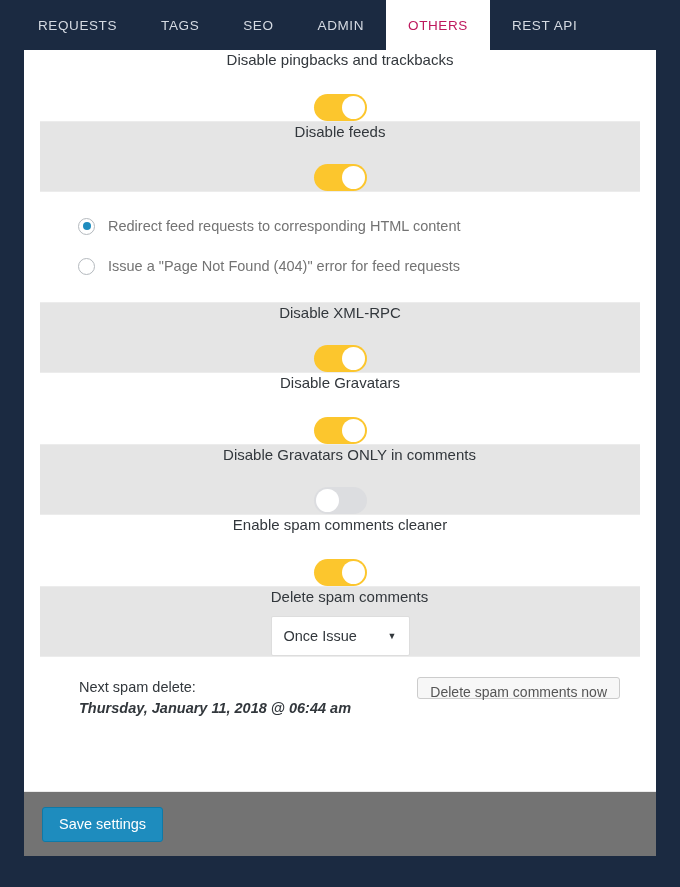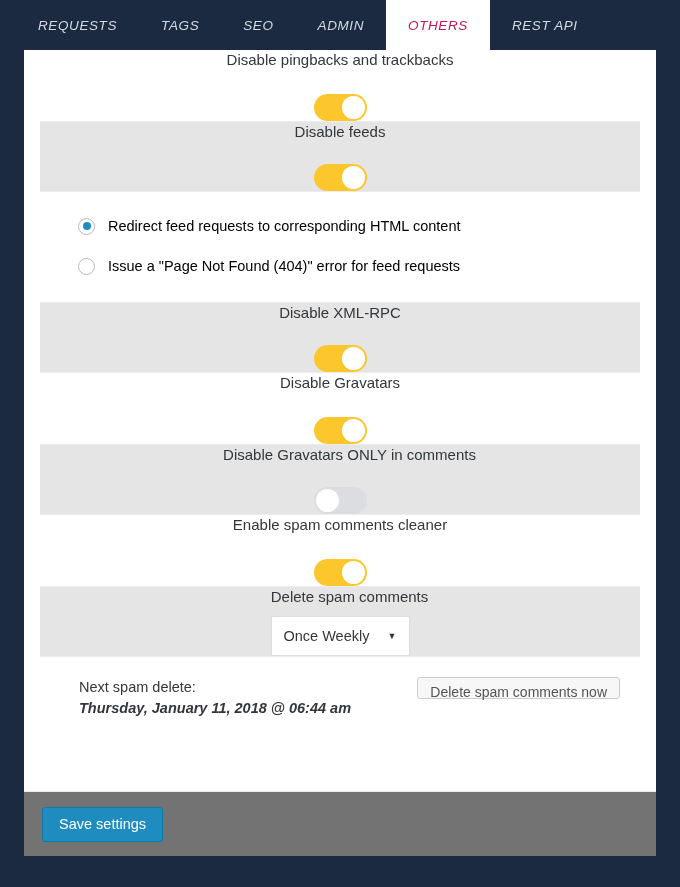--- a/index.html
+++ b/index.html
@@ -40,21 +40,20 @@
     padding: 0 22px;
     font-size: 13.5px;
     letter-spacing: 0.6px;
     color: #d5dae2;
     background: transparent;
     height: 50px;
     box-sizing: border-box;
     cursor: pointer;
     user-select: none;
     white-space: nowrap;
-    font-style: italic;
   }
   .tab:first-child { margin-left: 16px; }
   .tab.active {
     background: #ffffff;
     color: #be185d;
   }
 
   
   .card {
     position: absolute;
@@ -155,21 +154,21 @@
     position: absolute;
     left: 3.5px;
     top: 3.5px;
     width: 8px;
     height: 8px;
     border-radius: 50%;
     background: #1e8cbe;
   }
   .radio-label {
     font-size: 14.5px;
-    color: #000000;
+    color: #737373;
   }
 
   
   .select-box {
     position: relative;
     width: 139px;
     height: 40px;
     border: 1px solid #dddddd;
     background: #fff;
     border-radius: 2px;
@@ -337,21 +336,21 @@
       <div class="row">
         <div class="row-label">Enable spam comments cleaner</div>
         <div class="toggle">
           <div class="knob"></div>
         </div>
       </div>
 
       <div class="row shaded indent">
         <div class="row-label">Delete spam comments</div>
         <div class="select-box">
-          <span class="select-value">Once Weekly</span>
+          <span class="select-value">Once Issue</span>
           <span class="select-arrow">▼</span>
         </div>
       </div>
 
       <div class="nextrow">
         <div class="next-text">
           <div class="next-title">Next spam delete:</div>
           <div class="next-date">Thursday, January 11, 2018 @ 06:44 am</div>
         </div>
         <button class="btn-secondary">Delete spam comments now</button>

